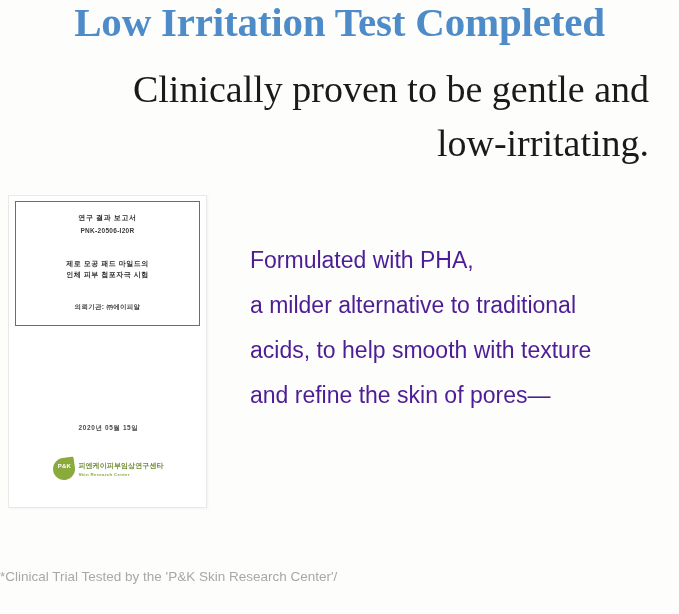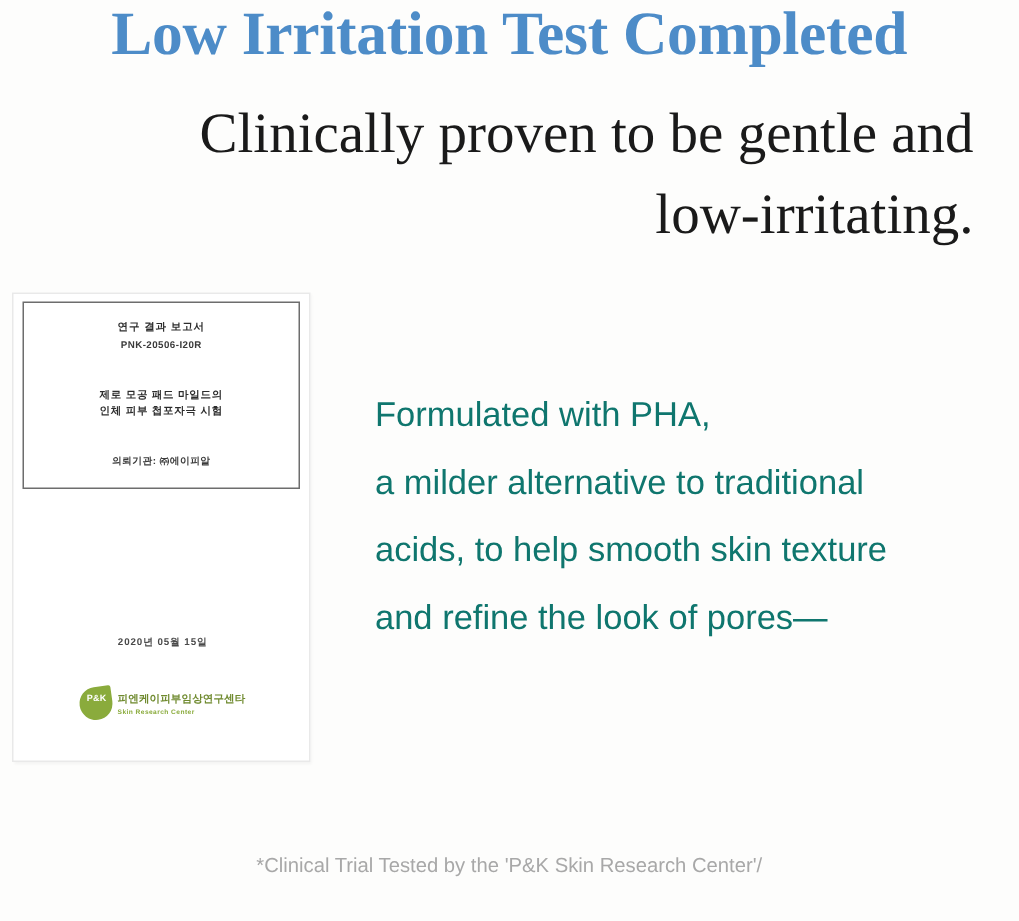--- a/index.html
+++ b/index.html
@@ -166,35 +166,35 @@
     font-weight: bold;
     color: #8aab3c;
     letter-spacing: 0.3px;
     white-space: nowrap;
   }
 
   
   .body-copy {
     position: absolute;
     left: 250px;
-    top: 254px;
+    top: 238px;
     width: 425px;
     font-size: 23px;
     line-height: 45px;
-    color: #0f766e;
+    color: #4c1d95;
   }
   .body-copy .line { display: block; white-space: nowrap; }
 
   
   .footnote {
     position: absolute;
     left: 0;
     top: 565px;
     width: 679px;
-    text-align: center;
+    text-align: left;
     font-size: 13.5px;
     line-height: 24px;
     color: #a8a8a8;
   }
   .footnote .line { display: block; }
 </style>
 </head>
 <body>
 
 <div class="headline">Low Irritation Test Completed</div>
@@ -227,19 +227,19 @@
       <div class="logo-kr">피엔케이피부임상연구센타</div>
       <div class="logo-en">Skin Research Center</div>
     </div>
   </div>
 
 </div>
 
 <div class="body-copy">
   <span class="line">Formulated with PHA,</span>
   <span class="line">a milder alternative to traditional</span>
-  <span class="line">acids, to help smooth skin texture</span>
-  <span class="line">and refine the look of pores—</span>
+  <span class="line">acids, to help smooth with texture</span>
+  <span class="line">and refine the skin of pores—</span>
 </div>
 
 <div class="footnote">
   <span class="line">*Clinical Trial Tested by the 'P&amp;K Skin Research Center'/</span>
 </div>
 
 </body></html>

